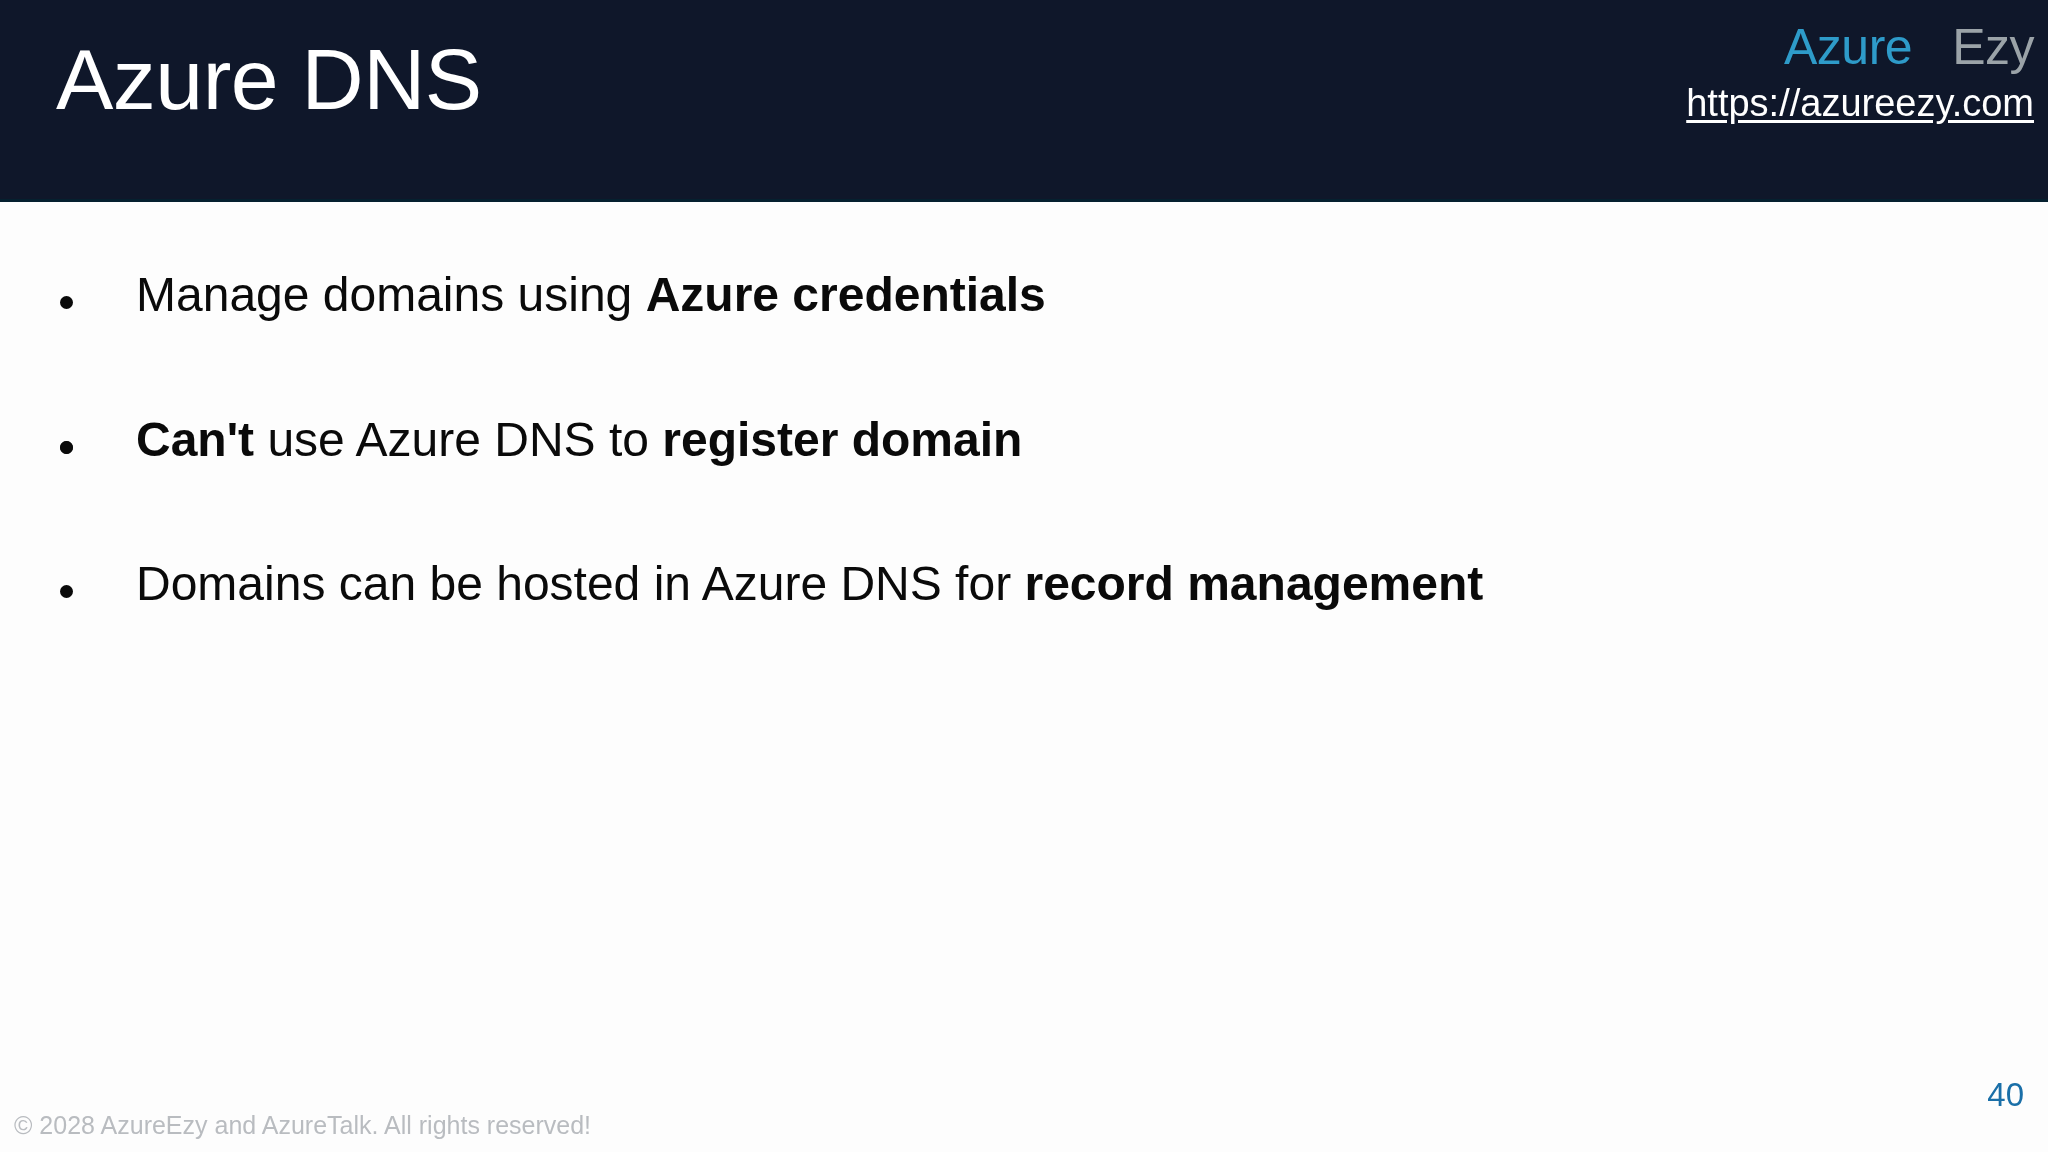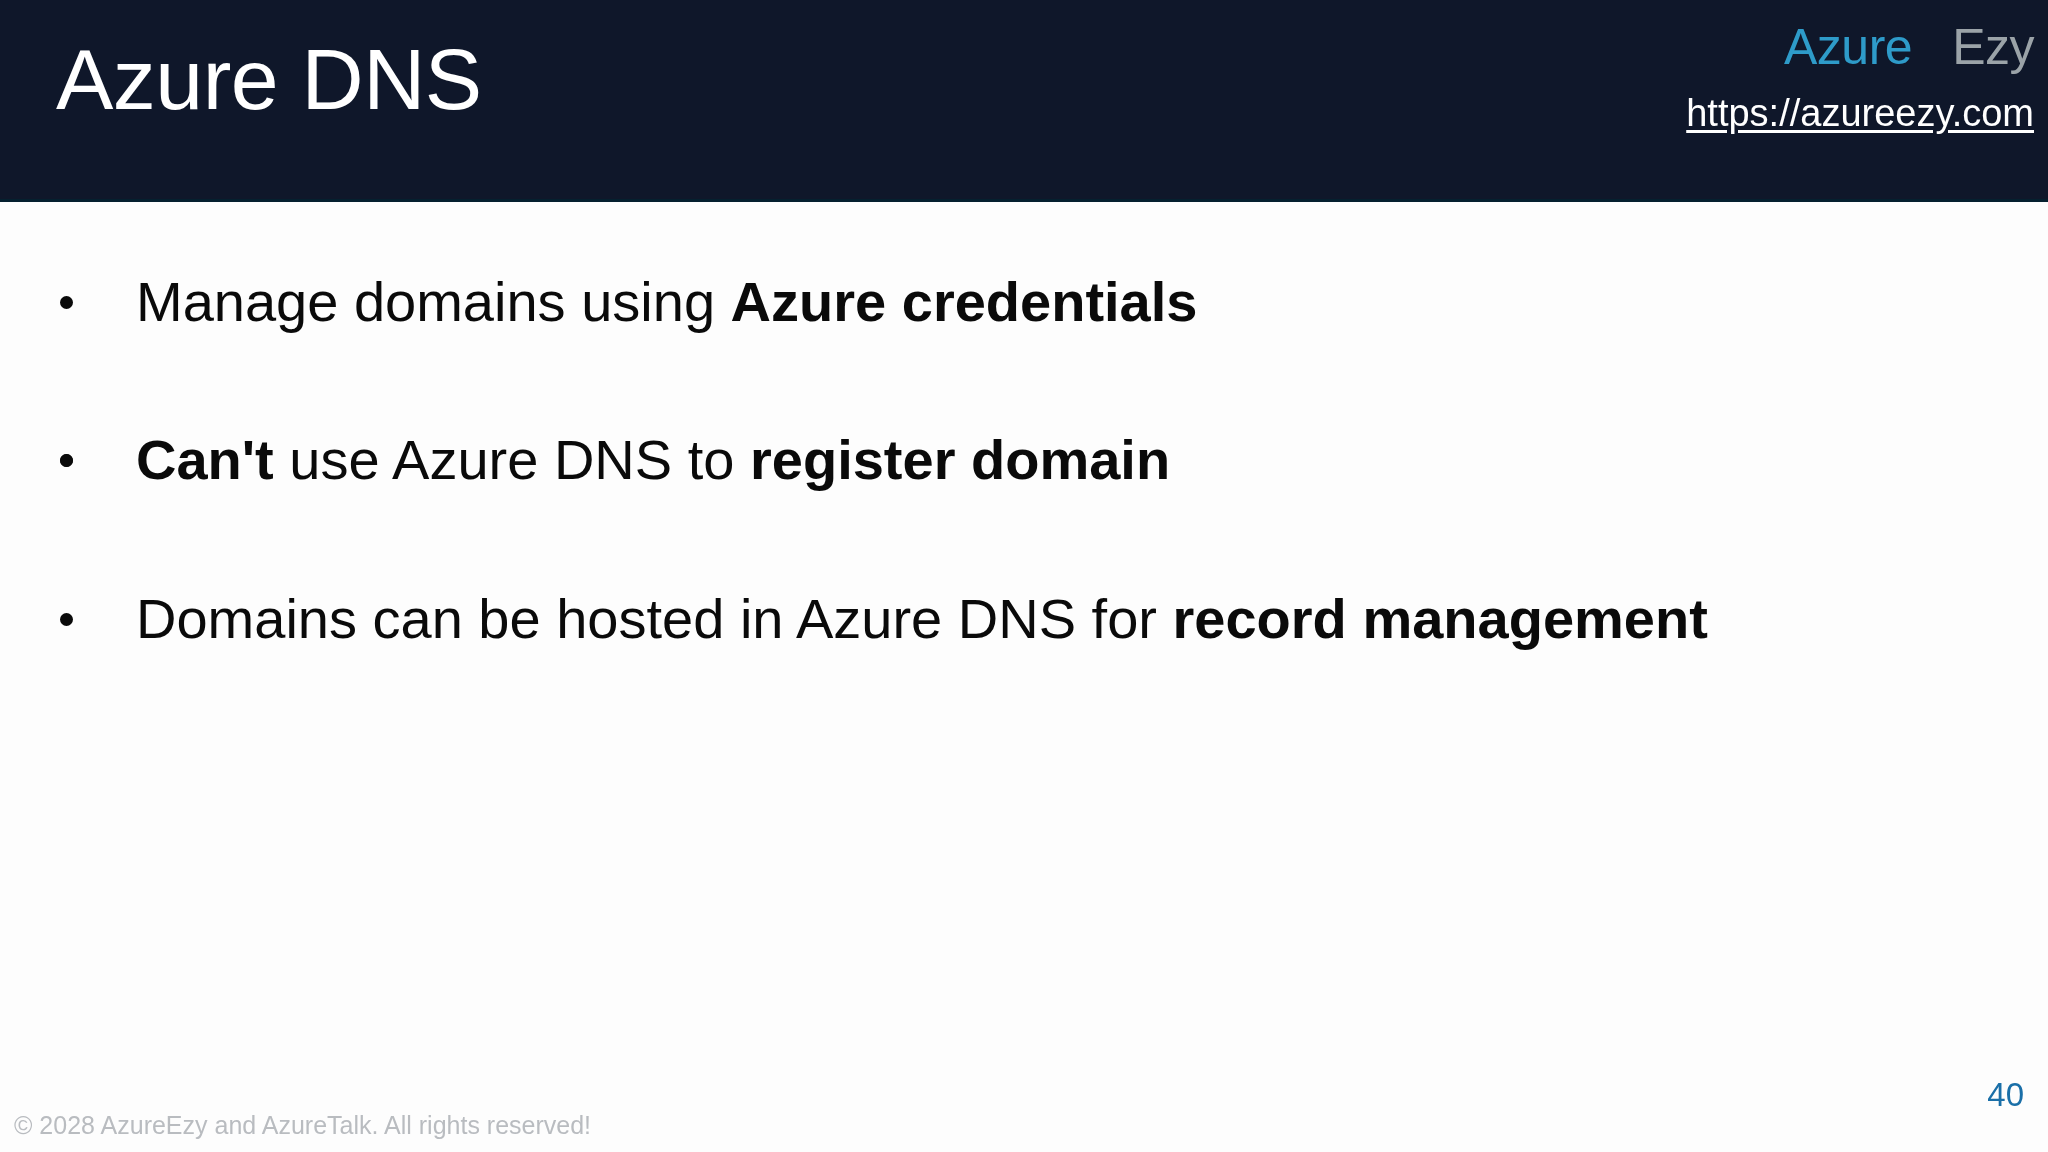--- a/index.html
+++ b/index.html
@@ -57,21 +57,21 @@
     letter-spacing: -0.5px;
     white-space: nowrap;
     display: block;
   }
 
   .brand-logo .b1 { color: #2e9bc9; }
   .brand-logo .b2 { color: #9ba3a8; margin-left: 40px; }
 
   .brand-url {
     display: block;
-    margin-top: 22px;
+    margin-top: 12px;
     font-size: 38px;
     font-weight: 400;
     color: #ffffff;
     text-decoration: underline;
     text-underline-offset: 4px;
     white-space: nowrap;
   }
 
   
   .body-area {
@@ -87,21 +87,21 @@
   .bullet-list {
     list-style: none;
     margin: 0;
     padding: 0;
   }
 
   .bullet-item {
     position: relative;
     padding-left: 92px;
     margin-bottom: 62px;
-    font-size: 56px;
+    font-size: 48px;
     line-height: 1.72;
     color: #0a0a0a;
     font-weight: 400;
     max-width: 1620px;
   }
 
   .bullet-item:last-child {
     margin-bottom: 0;
   }
 

